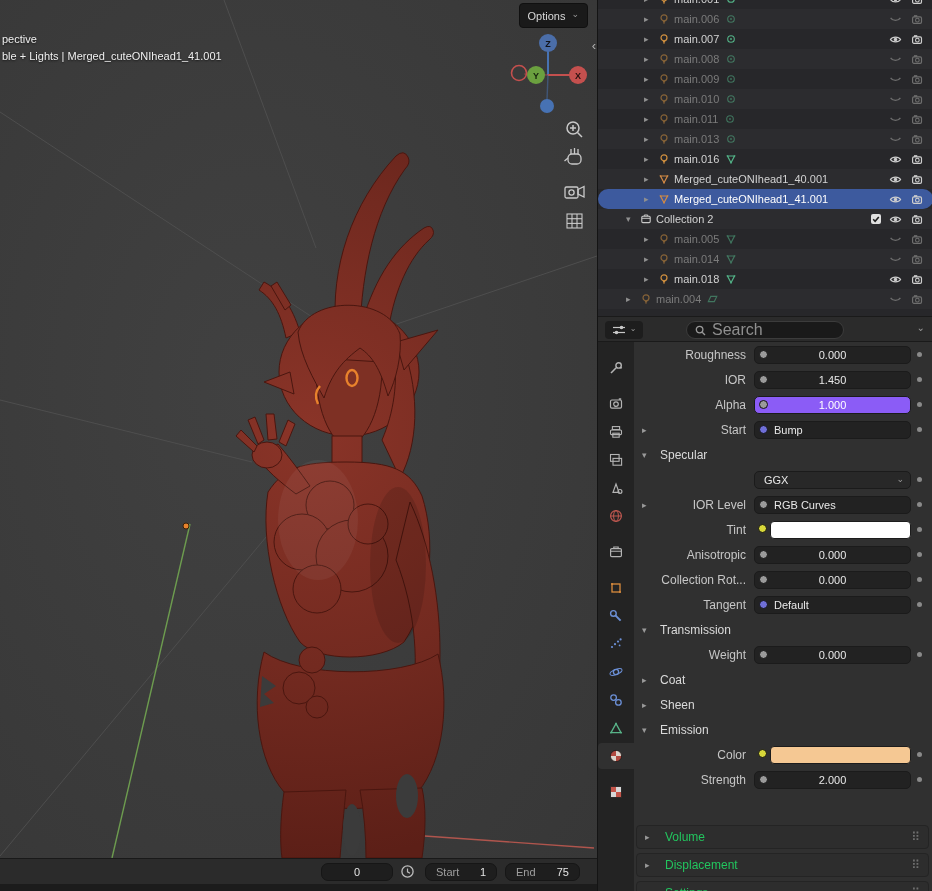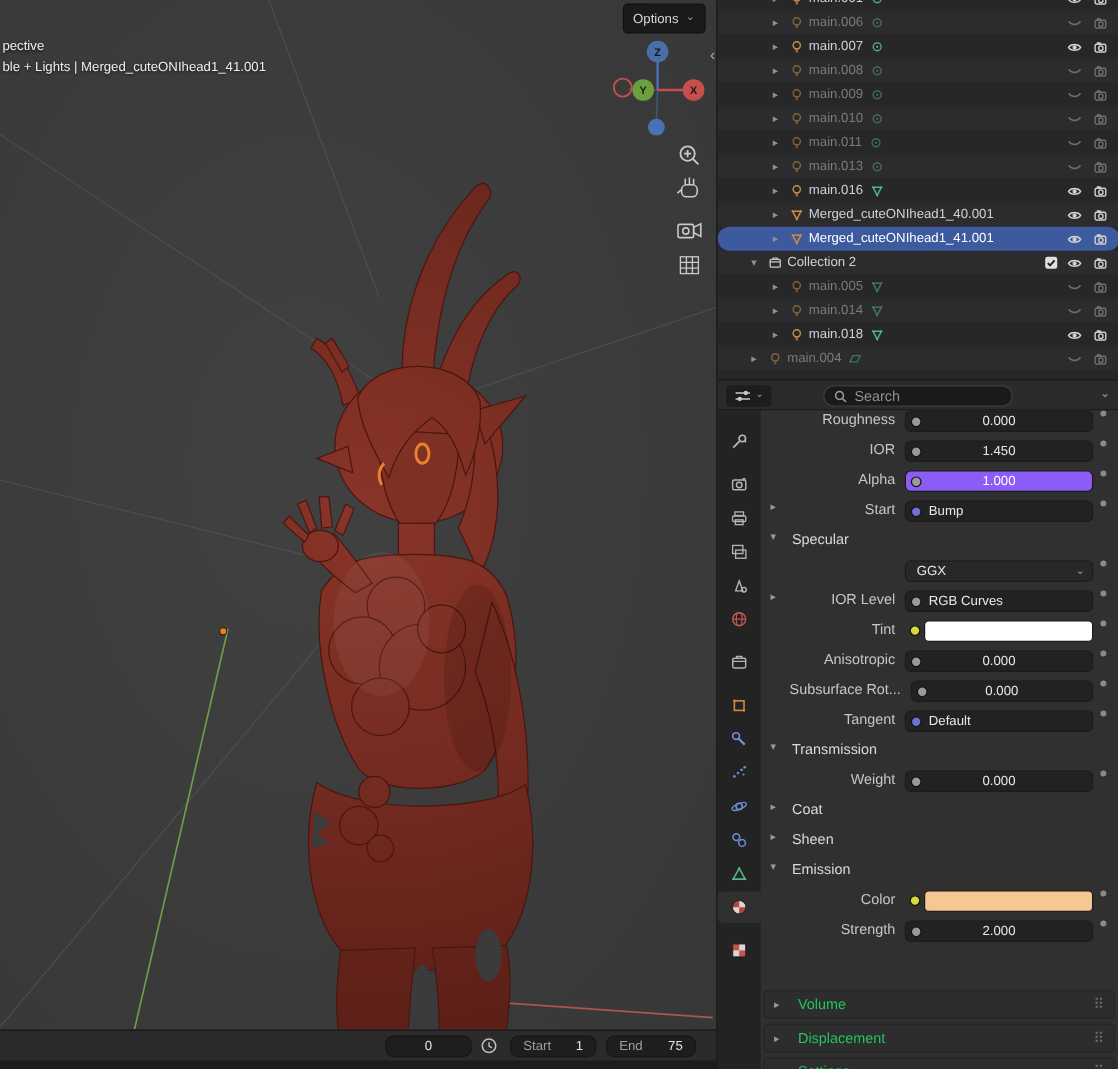--- a/index.html
+++ b/index.html
@@ -59,36 +59,36 @@
   svg.i{display:block}
 
   
   .prop-header{position:absolute;left:0;top:316px;width:335px;height:26px;background:#2b2b2b;
     border-top:1px solid #1a1a1a;border-bottom:1px solid #1a1a1a}
   .editor-btn{position:absolute;left:7px;top:4px;width:38px;height:18px;background:#1d1d1d;
     border-radius:4px;display:flex;align-items:center;justify-content:center;gap:4px;color:#c7c7c7}
   .editor-btn::after{content:"⌄";font-size:8px;color:#9a9a9a;margin-top:-3px}
   .search{position:absolute;left:88px;top:4px;width:158px;height:18px;background:#1a1a1a;
     border:1px solid #3c3c3c;border-radius:9px;display:flex;align-items:center;padding:0 8px;gap:6px}
-  .search input{background:transparent;border:0;outline:0;color:#cfcfcf;font-size:12px;width:112px;
+  .search input{background:transparent;border:0;outline:0;color:#cfcfcf;font-size:16px;width:112px;
     font-family:inherit}
   .search input::placeholder{color:#8f8f8f}
   .hdr-chev{position:absolute;right:8px;top:5px;color:#9a9a9a;font-size:10px}
   .hdr-chev::before{content:"⌄"}
 
   
   .tabstrip{position:absolute;left:0;top:342px;width:36px;height:549px;background:#232323}
   .tab{position:absolute;left:0;width:36px;height:26px;display:flex;align-items:center;justify-content:center}
   .tab.active{background:#303030;border-radius:4px 0 0 4px}
   .tcol-gray{color:#b4b4b4}.tcol-blue{color:#6b8fd6}.tcol-green{color:#58b388}
   .tcol-orange{color:#d98b3c}.tcol-red{color:#c05850}
 
   
   .prop-content{position:absolute;left:36px;top:342px;width:299px;height:549px;background:#303030;overflow:hidden}
-  .prow,.psec{display:flex;height:25px;padding:0 6px 0 8px;font-size:12px}
+  .prow,.psec{display:flex;align-items:center;height:25px;padding:0 6px 0 8px;font-size:12px}
   .pchev{flex:0 0 16px;color:#9a9a9a;font-size:9px}
   .plabel{flex:0 0 88px;text-align:right;color:#c6c6c6;margin-right:8px;white-space:nowrap}
   .pfield{flex:1;height:18px;background:#222222;border:1px solid #1b1b1b;border-radius:5px;
     position:relative;display:flex;align-items:center;justify-content:center;color:#e8e8e8;font-size:11px}
   .pfield.btn{justify-content:flex-start;padding-left:19px}
   .pfield.drop{justify-content:flex-start;padding-left:9px;background:#282828}
   .pfield.drop::after{content:"⌄";position:absolute;right:6px;top:2px;color:#9a9a9a;font-size:9px}
   .pfield.colorf{background:transparent;border:0}
   .socket{position:absolute;left:4px;top:3.5px;width:9px;height:9px;border-radius:50%;border:1px solid #121212}
   .s-gray{background:#9a9a9a}.s-purple{background:#6f6fd8}.s-yellow{background:#d8d83a}
@@ -960,21 +960,21 @@
         <span class="plabel">Anisotropic</span>
         <div class="pfield">
           <span class="socket s-gray"></span>
           <span>0.000</span>
         </div>
         <span class="pdot"></span>
       </div>
 
       <div class="prow">
         <span class="pchev"></span>
-        <span class="plabel">Subsurface Rot...</span>
+        <span class="plabel">Collection Rot...</span>
         <div class="pfield">
           <span class="socket s-gray"></span>
           <span>0.000</span>
         </div>
         <span class="pdot"></span>
       </div>
 
       <div class="prow">
         <span class="pchev"></span>
         <span class="plabel">Tangent</span>

